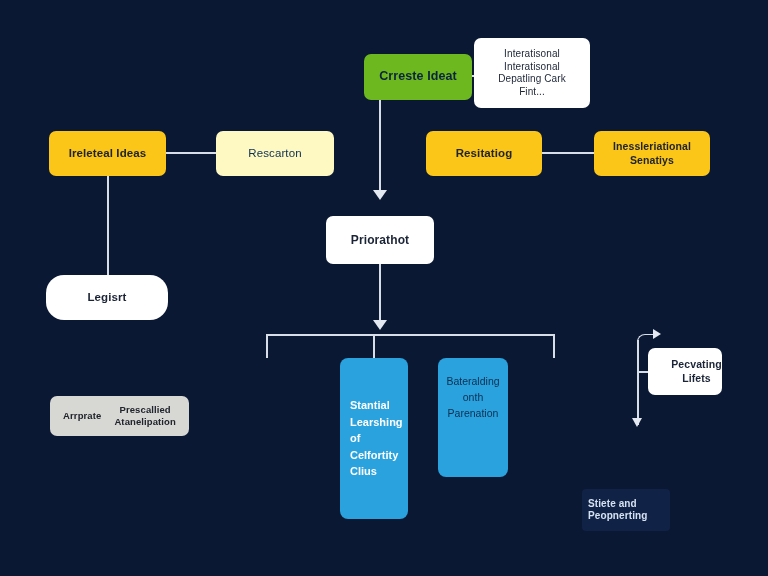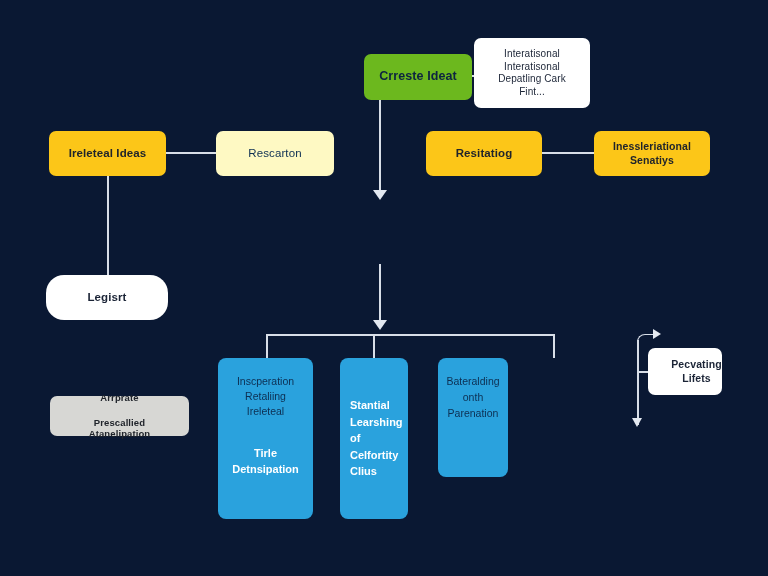--- a/index.html
+++ b/index.html
@@ -44,21 +44,21 @@
   #node-top-note      { left: 474px; top: 38px;  width: 116px; height: 70px; font-size: 10px; font-weight: normal; }
   #node-classical     { left: 49px;  top: 131px; width: 117px; height: 45px; font-size: 11.5px; }
   #node-research      { left: 216px; top: 131px; width: 118px; height: 45px; font-size: 11.5px; }
   #node-recitation    { left: 426px; top: 131px; width: 116px; height: 45px; font-size: 11.5px; }
   #node-inessl        { left: 594px; top: 131px; width: 116px; height: 45px; font-size: 10.5px; }
   #node-prioritize    { left: 326px; top: 216px; width: 108px; height: 48px; font-size: 12px; }
   #node-legisrt       { left: 46px;  top: 275px; width: 122px; height: 45px; font-size: 11.5px; border-radius: 18px; }
 
   
   #node-grey-note     { left: 50px;  top: 396px; width: 139px; height: 40px;
-                        display: flex; flex-direction: column; align-items: center;
+                        display: flex; align-items: center;
                         justify-content: center; gap: 13px; font-size: 9.5px; }
   #node-grey-note .col { display: block; text-align: center; line-height: 1.25; }
 
   .col-panel {
     position: absolute;
     box-sizing: border-box;
     border-radius: 8px;
     background: #2aa2dd;
     padding: 0 8px;
     display: flex;
@@ -193,44 +193,36 @@
     <span class="lbl">Resitatiog</span>
   </div>
 
   <div class="node n-yellow" id="node-inessl">
     <span>
       <span class="lbl">Inessleriational</span>
       <span class="lbl">Senatiys</span>
     </span>
   </div>
 
+  <div class="node n-white" id="node-prioritize">
+    <span class="lbl">Priorathot</span>
+  </div>
 
   <div class="node n-white" id="node-legisrt">
     <span class="lbl">Legisrt</span>
   </div>
 
   <div class="node n-grey" id="node-grey-note">
     <span class="col">Arrprate</span>
     <span class="col">
       <span class="lbl">Prescallied</span>
       <span class="lbl">Atanelipation</span>
     </span>
   </div>
 
-  <div class="col-panel" id="panel-1">
-    <div class="p-top">
-      <span class="lbl">Inscperation</span>
-      <span class="lbl">Retaliing</span>
-      <span class="lbl">Ireleteal</span>
-    </div>
-    <div class="p-bot">
-      <span class="lbl">Tirle</span>
-      <span class="lbl">Detnsipation</span>
-    </div>
-  </div>
 
   <div class="col-panel" id="panel-2">
     <div class="p-main">
       <span class="lbl">Stantial</span>
       <span class="lbl">Learshing</span>
       <span class="lbl">of</span>
       <span class="lbl">Celfortity</span>
       <span class="lbl">Clius</span>
     </div>
   </div>
@@ -244,14 +236,20 @@
   </div>
 
   <div class="node n-white" id="node-pecvating">
     <span>
       <span class="lbl">Pecvating</span>
       <span class="lbl">Lifets</span>
     </span>
   </div>
 
 
+  <div class="node n-faint" id="node-stiete">
+    <span>
+      <span class="lbl">Stiete and</span>
+      <span class="lbl">Peopnerting</span>
+    </span>
+  </div>
 
 </div>
 
 </body></html>

